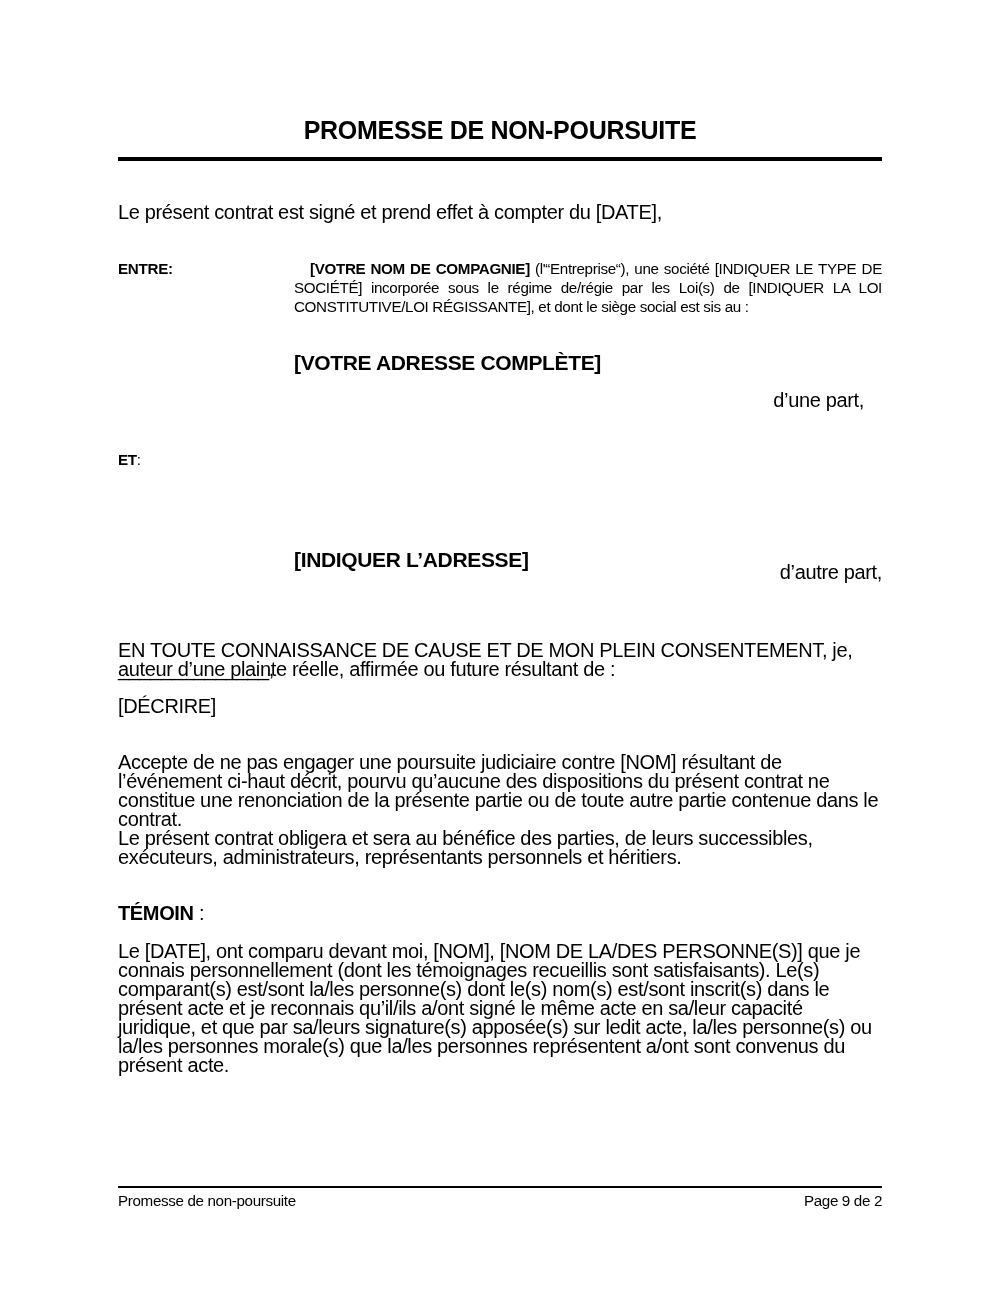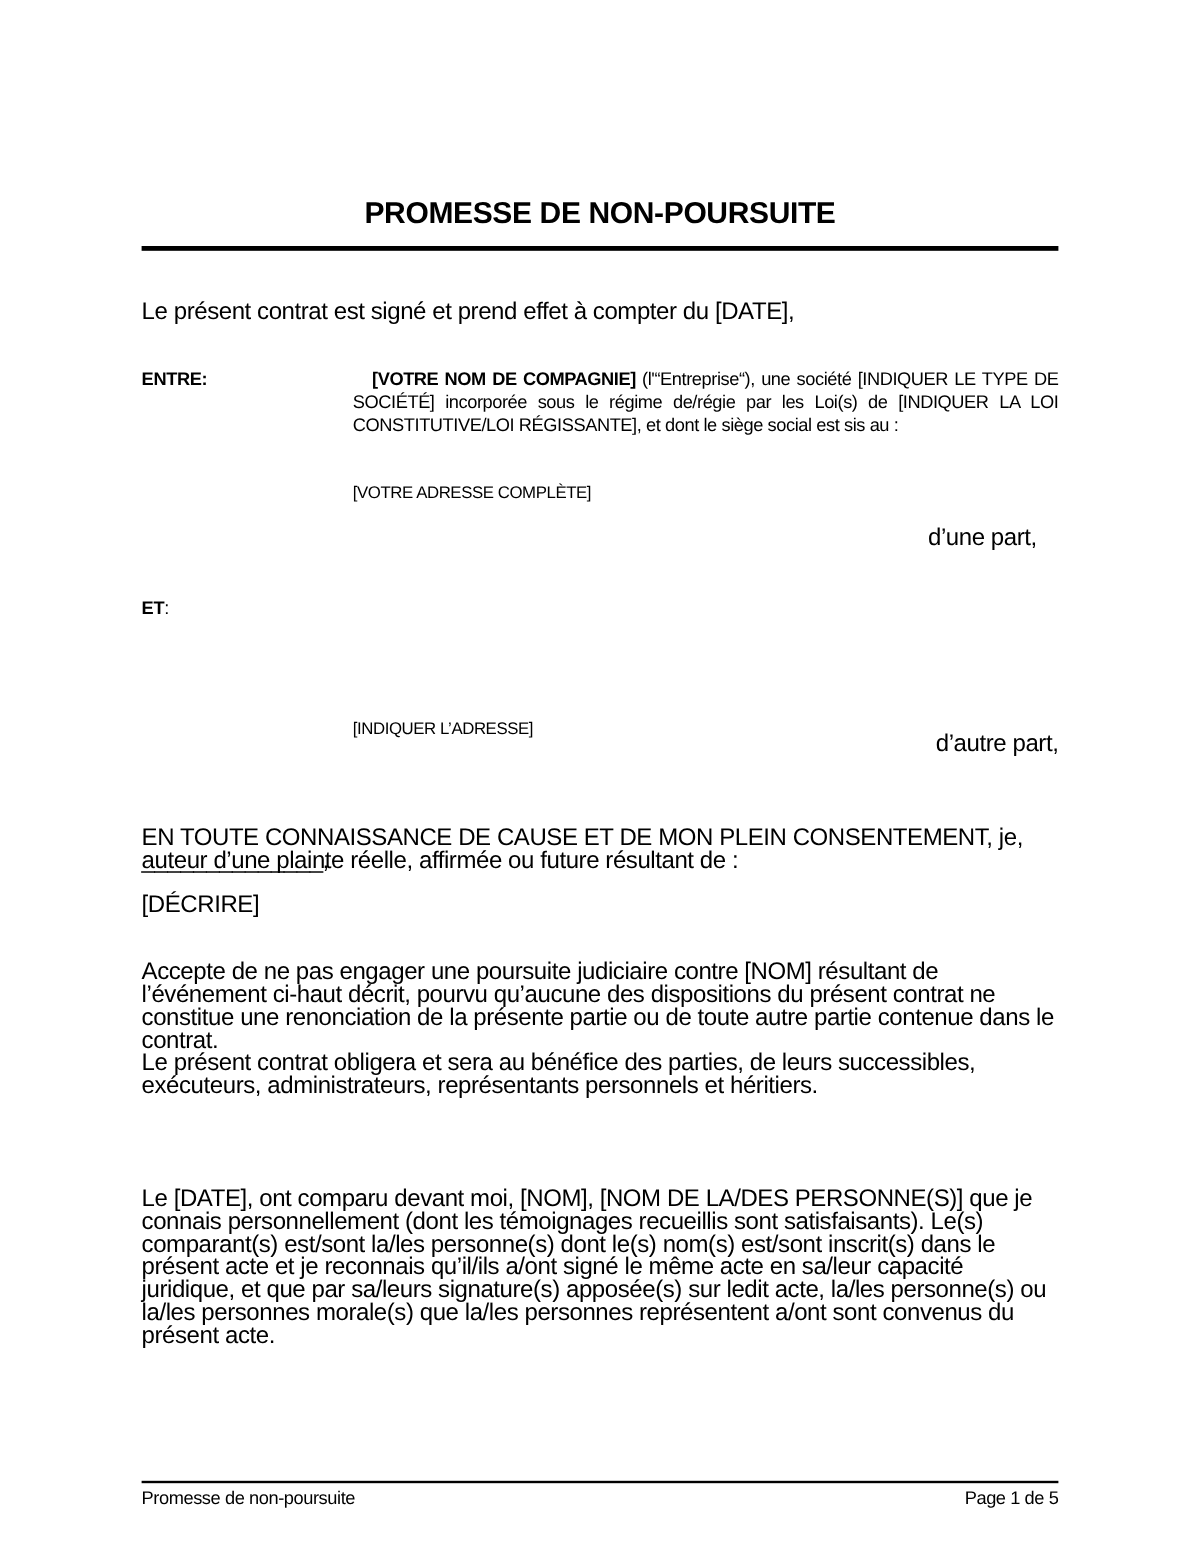--- a/index.html
+++ b/index.html
@@ -1,22 +1,22 @@
 <!DOCTYPE html>
 <html><head>
 <meta charset="utf-8">
 <style>
   html, body { margin:0; padding:0; background:#ffffff; }
   body { width:1000px; height:1290px; position:relative; overflow:hidden;
          font-family:"Liberation Sans", sans-serif; color:#000; }
-  .page { position:absolute; left:0; top:0; width:1000px; height:1218px;margin-top:48px; }
+  .page { position:absolute; left:0; top:0; width:1000px; height:1218px; }
   .title { position:absolute; left:118px; width:764px; top:116px; text-align:center;
            font-weight:bold; font-size:25px; letter-spacing:-0.3px; }
   .title-rule { position:absolute; left:118px; width:764px; top:157px; height:4px; background:#000; }
-  .txt { position:absolute; font-size:14px; line-height:19px; letter-spacing:-0.35px; }
+  .txt { position:absolute; font-size:21px; line-height:19px; letter-spacing:-0.35px;font-weight:bold; }
   .para { position:absolute; left:118px; width:764px; font-size:20px; line-height:19px; letter-spacing:-0.35px; }
   .label { position:absolute; left:118px; font-weight:bold; font-size:15.2px; line-height:19px; letter-spacing:-0.3px; }
   .party { position:absolute; left:294px; width:588px; font-size:15.2px; line-height:19px;
            text-align:justify; letter-spacing:-0.35px; }
   .party b { font-weight:bold;padding-left:16px; }
   .right { position:absolute; text-align:right; font-size:20px; line-height:19px; letter-spacing:-0.35px; }
   .footer-rule { position:absolute; left:118px; width:764px; top:1186px; height:2px; background:#000; }
   .footer-left { position:absolute; left:118px; top:1192px; font-size:15.2px; letter-spacing:-0.35px; }
   .footer-right { position:absolute; right:118px; top:1192px; font-size:15.2px; letter-spacing:-0.35px; }
 </style>
@@ -41,19 +41,20 @@
   <div class="txt" style="left:294px; top:550px;text-align:center;">[INDIQUER L’ADRESSE]</div>
   <div class="right" style="right:118px; top:563px;">d’autre part,</div>
 
   <div class="para" style="top:641px;">EN TOUTE CONNAISSANCE DE CAUSE ET DE MON PLEIN CONSENTEMENT, je, ______________,</div>
   <div class="para" style="top:660px;">auteur d’une plainte réelle, affirmée ou future résultant de :</div>
   <div class="para" style="top:697px;">[DÉCRIRE]</div>
 
   <div class="para" style="top:753px;">Accepte de ne pas engager une poursuite judiciaire contre [NOM] résultant de l’événement ci-haut décrit, pourvu qu’aucune des dispositions du présent contrat ne constitue une renonciation de la présente partie ou de toute autre partie contenue dans le contrat.</div>
   <div class="para" style="top:829px;">Le présent contrat obligera et sera au bénéfice des parties, de leurs successibles, exécuteurs, administrateurs, représentants personnels et héritiers.</div>
 
+  <div class="para" style="top:904px;"><b>TÉMOIN</b><span> :</span></div>
   <div class="para" style="top:942px;">Le [DATE], ont comparu devant moi, [NOM],  [NOM DE LA/DES PERSONNE(S)] que je connais personnellement (dont les témoignages recueillis sont satisfaisants). Le(s) comparant(s) est/sont la/les personne(s) dont le(s) nom(s) est/sont inscrit(s) dans le présent acte et je reconnais qu’il/ils a/ont signé le même acte en sa/leur capacité juridique, et que par sa/leurs signature(s) apposée(s) sur ledit acte, la/les personne(s) ou la/les personnes morale(s) que la/les personnes représentent a/ont sont convenus du présent acte.</div>
 
   <div class="footer-rule"></div>
   <div class="footer-left">Promesse de non-poursuite</div>
-  <div class="footer-right">Page 1 de 5</div>
+  <div class="footer-right">Page 9 de 2</div>
 
 </div>
 
 </body></html>

